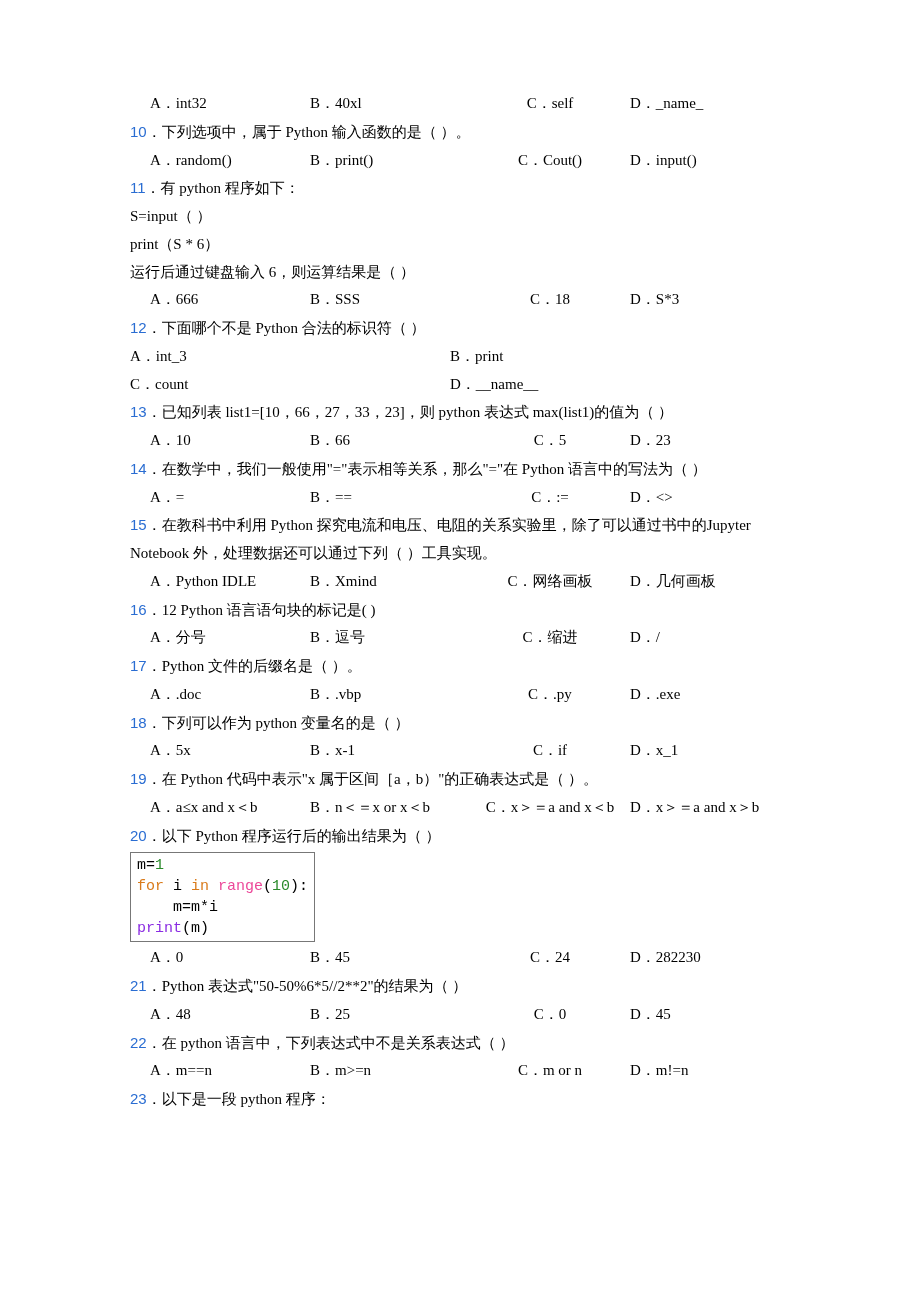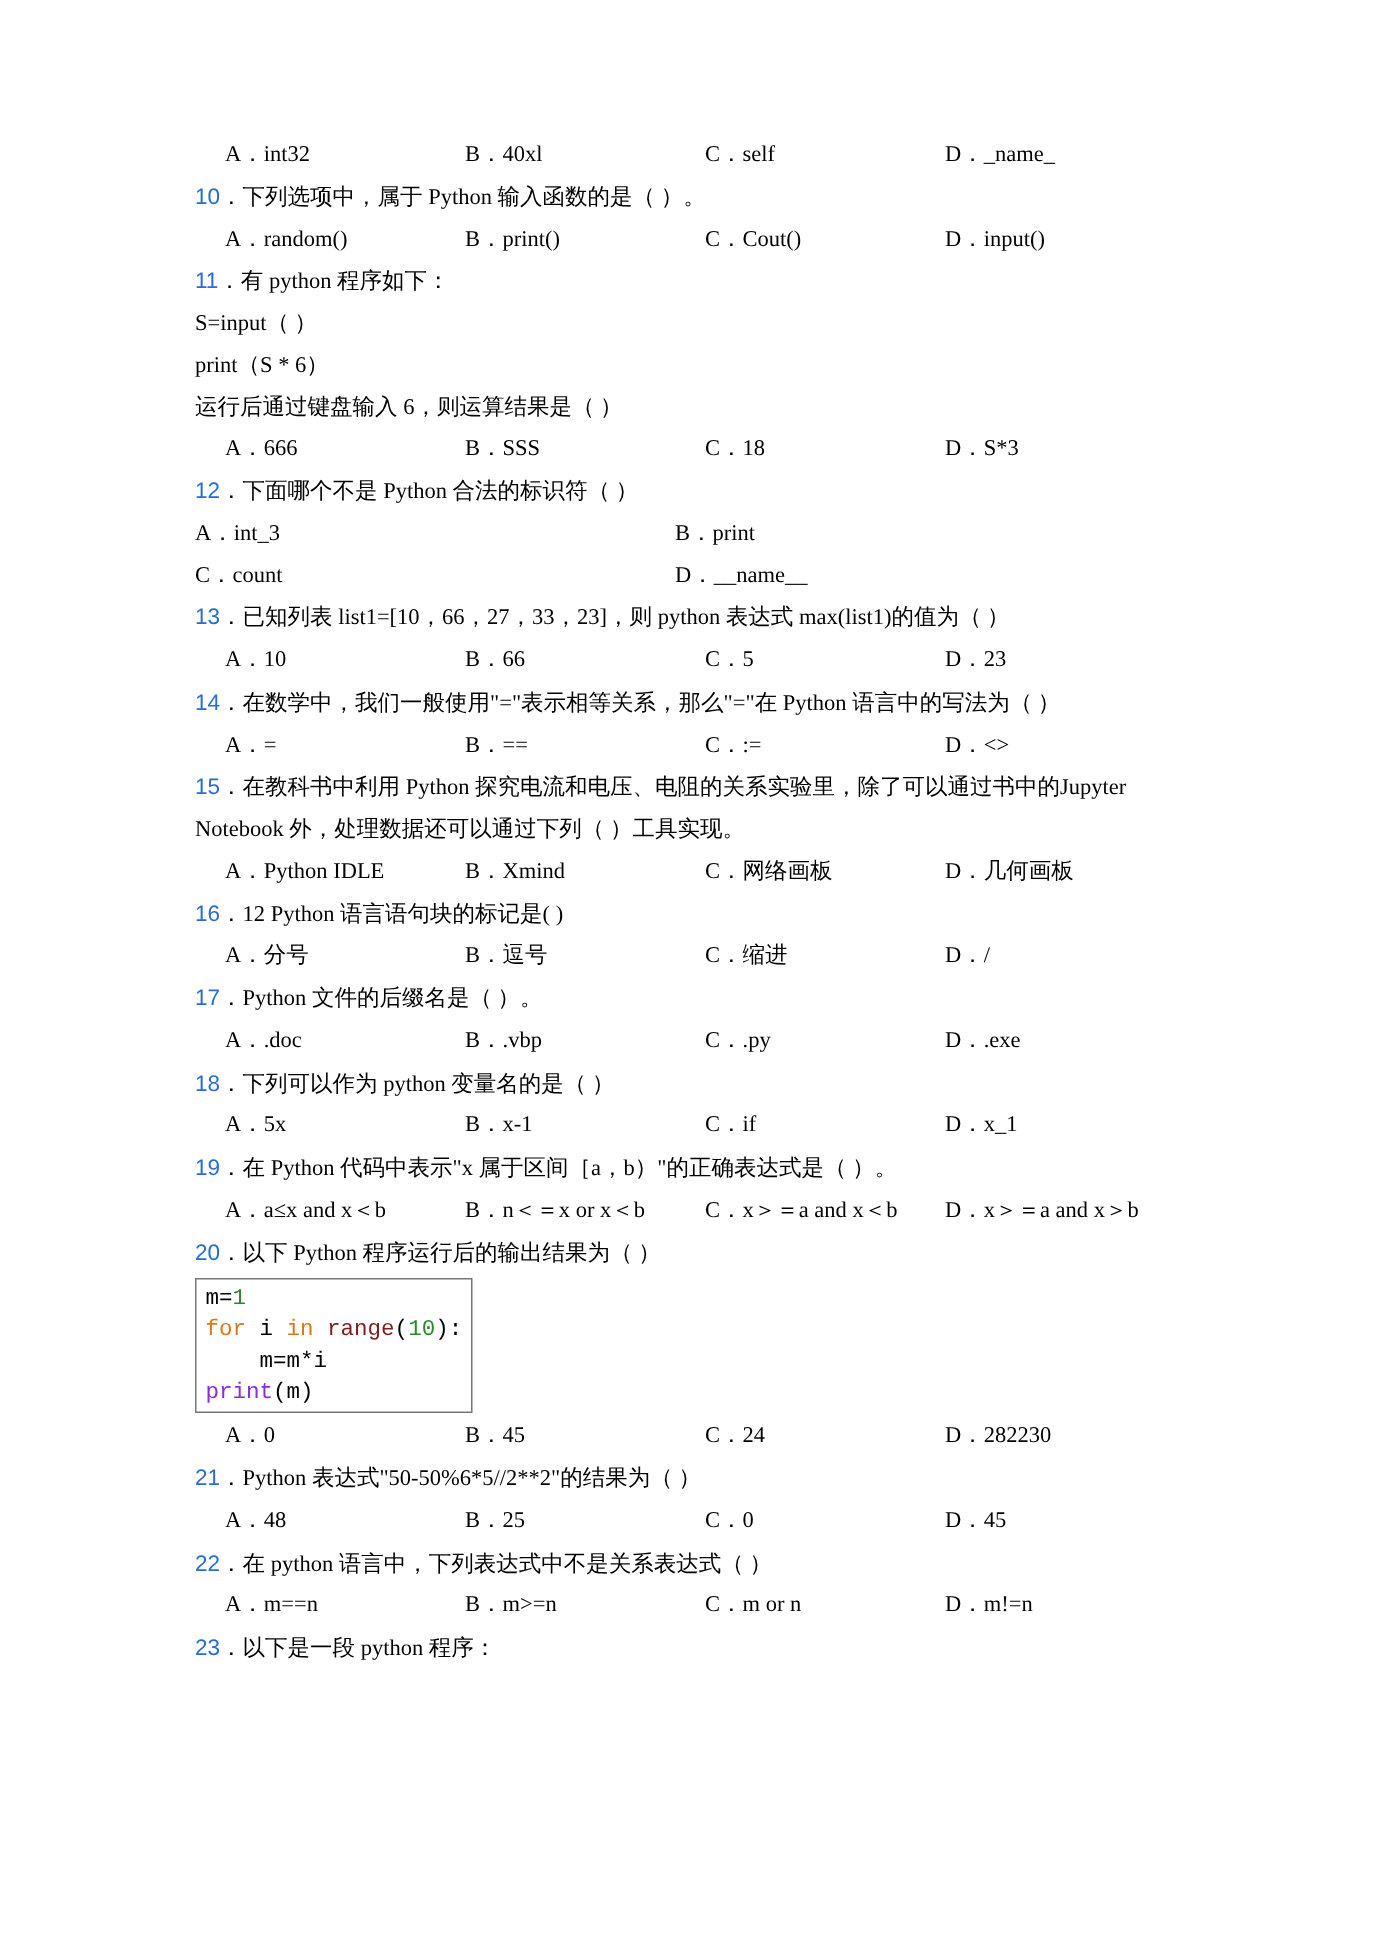--- a/index.html
+++ b/index.html
@@ -20,40 +20,40 @@
   .line { white-space: nowrap; }
   .num { color: #2a6dd2; font-family: Arial, sans-serif; }
   .opts {
     display: flex;
     white-space: nowrap;
     margin-left: 20px;
   }
   .opts > span { display: inline-block; }
   .opt-a { flex: 0 0 160px; }
   .opt-b { flex: 0 0 160px; }
-  .opt-c { flex: 0 0 160px; }
+  .opt-c { flex: 0 0 160px; text-align: center; }
   .opt-d { flex: 0 0 auto; }
   .opts2 {
     display: flex;
     white-space: nowrap;
   }
   .opts2 > span:first-child { flex: 0 0 320px; }
   .code {
     display: inline-block;
     border: 1px solid #777;
     padding: 2px 6px 2px 6px;
     font-family: "Courier New", monospace;
     font-size: 15px;
     line-height: 1.4;
     margin: 2px 0;
     white-space: pre;
   }
   .kw-for { color: #d97a1a; }
   .kw-in { color: #d97a1a; }
-  .kw-range { color: #7f1d1d; }
+  .kw-range { color: #ec4899; }
   .kw-print { color: #8a2be2; }
   .kw-num { color: #2a8a2a; }
 </style>
 </head>
 <body>
 
 <div class="page">
 
   <div class="opts">
     <span class="opt-a">A．int32</span>

